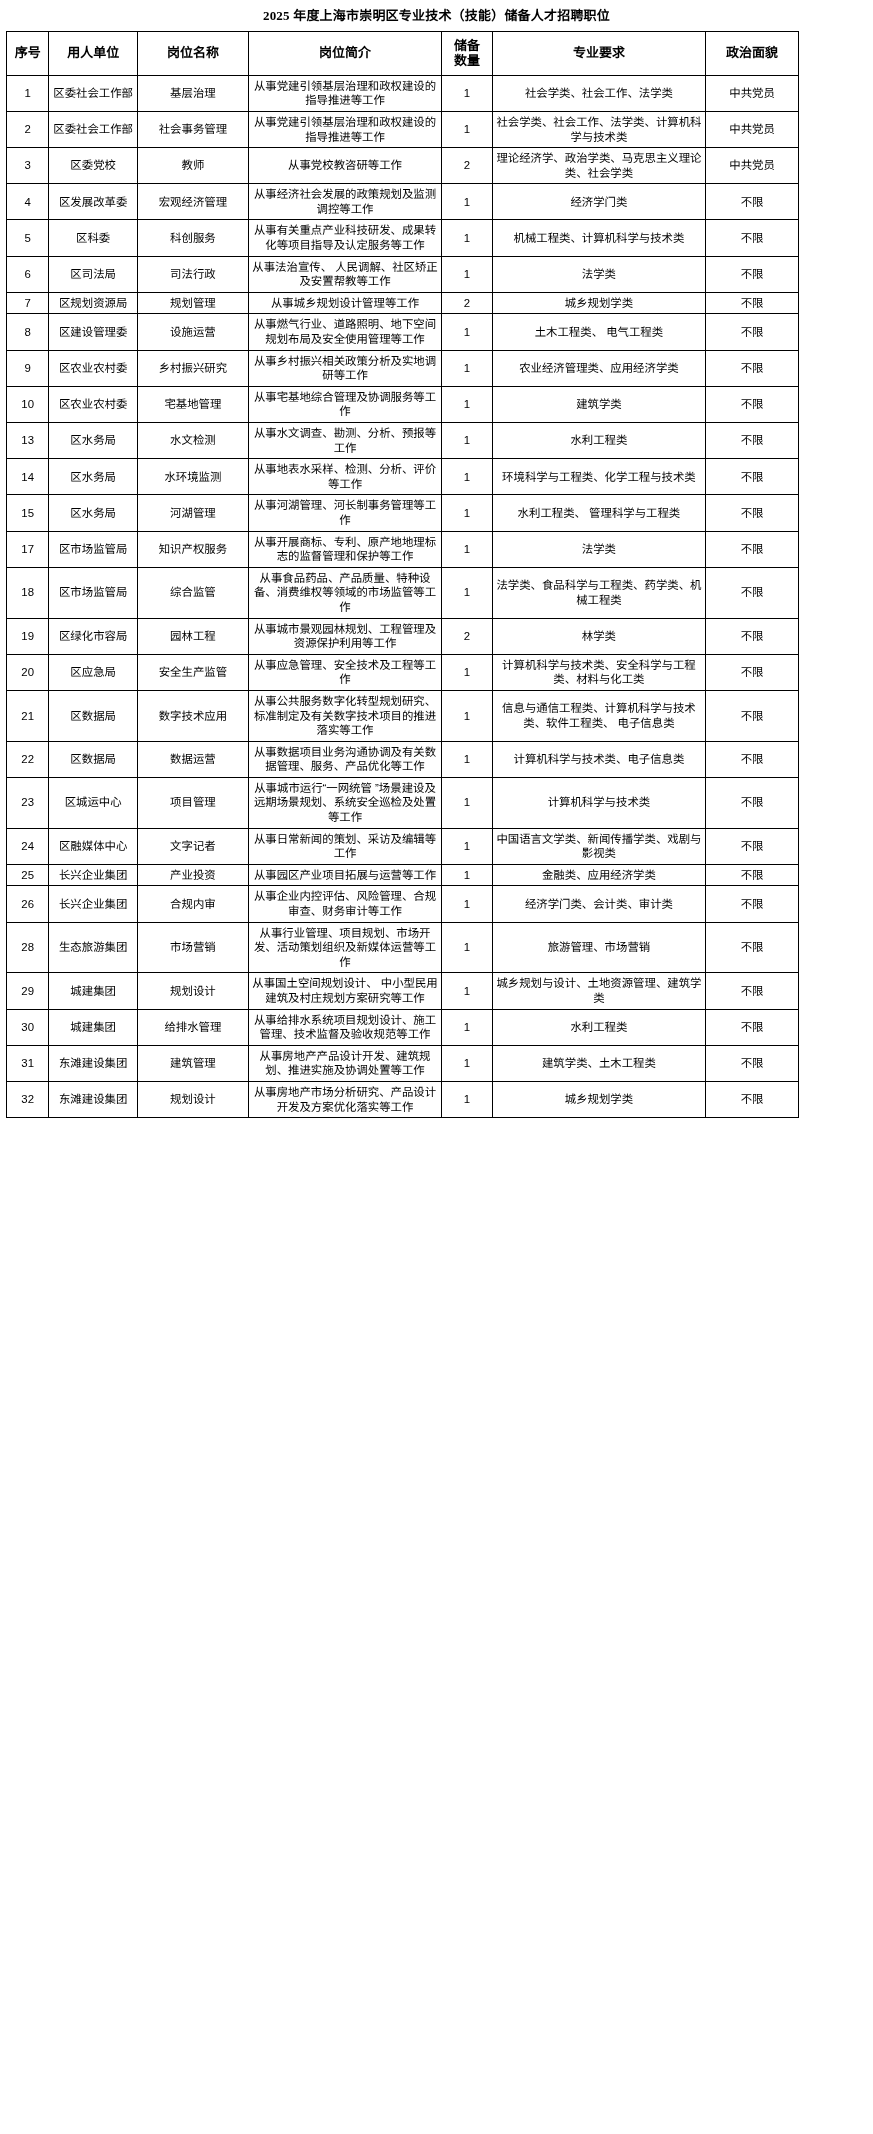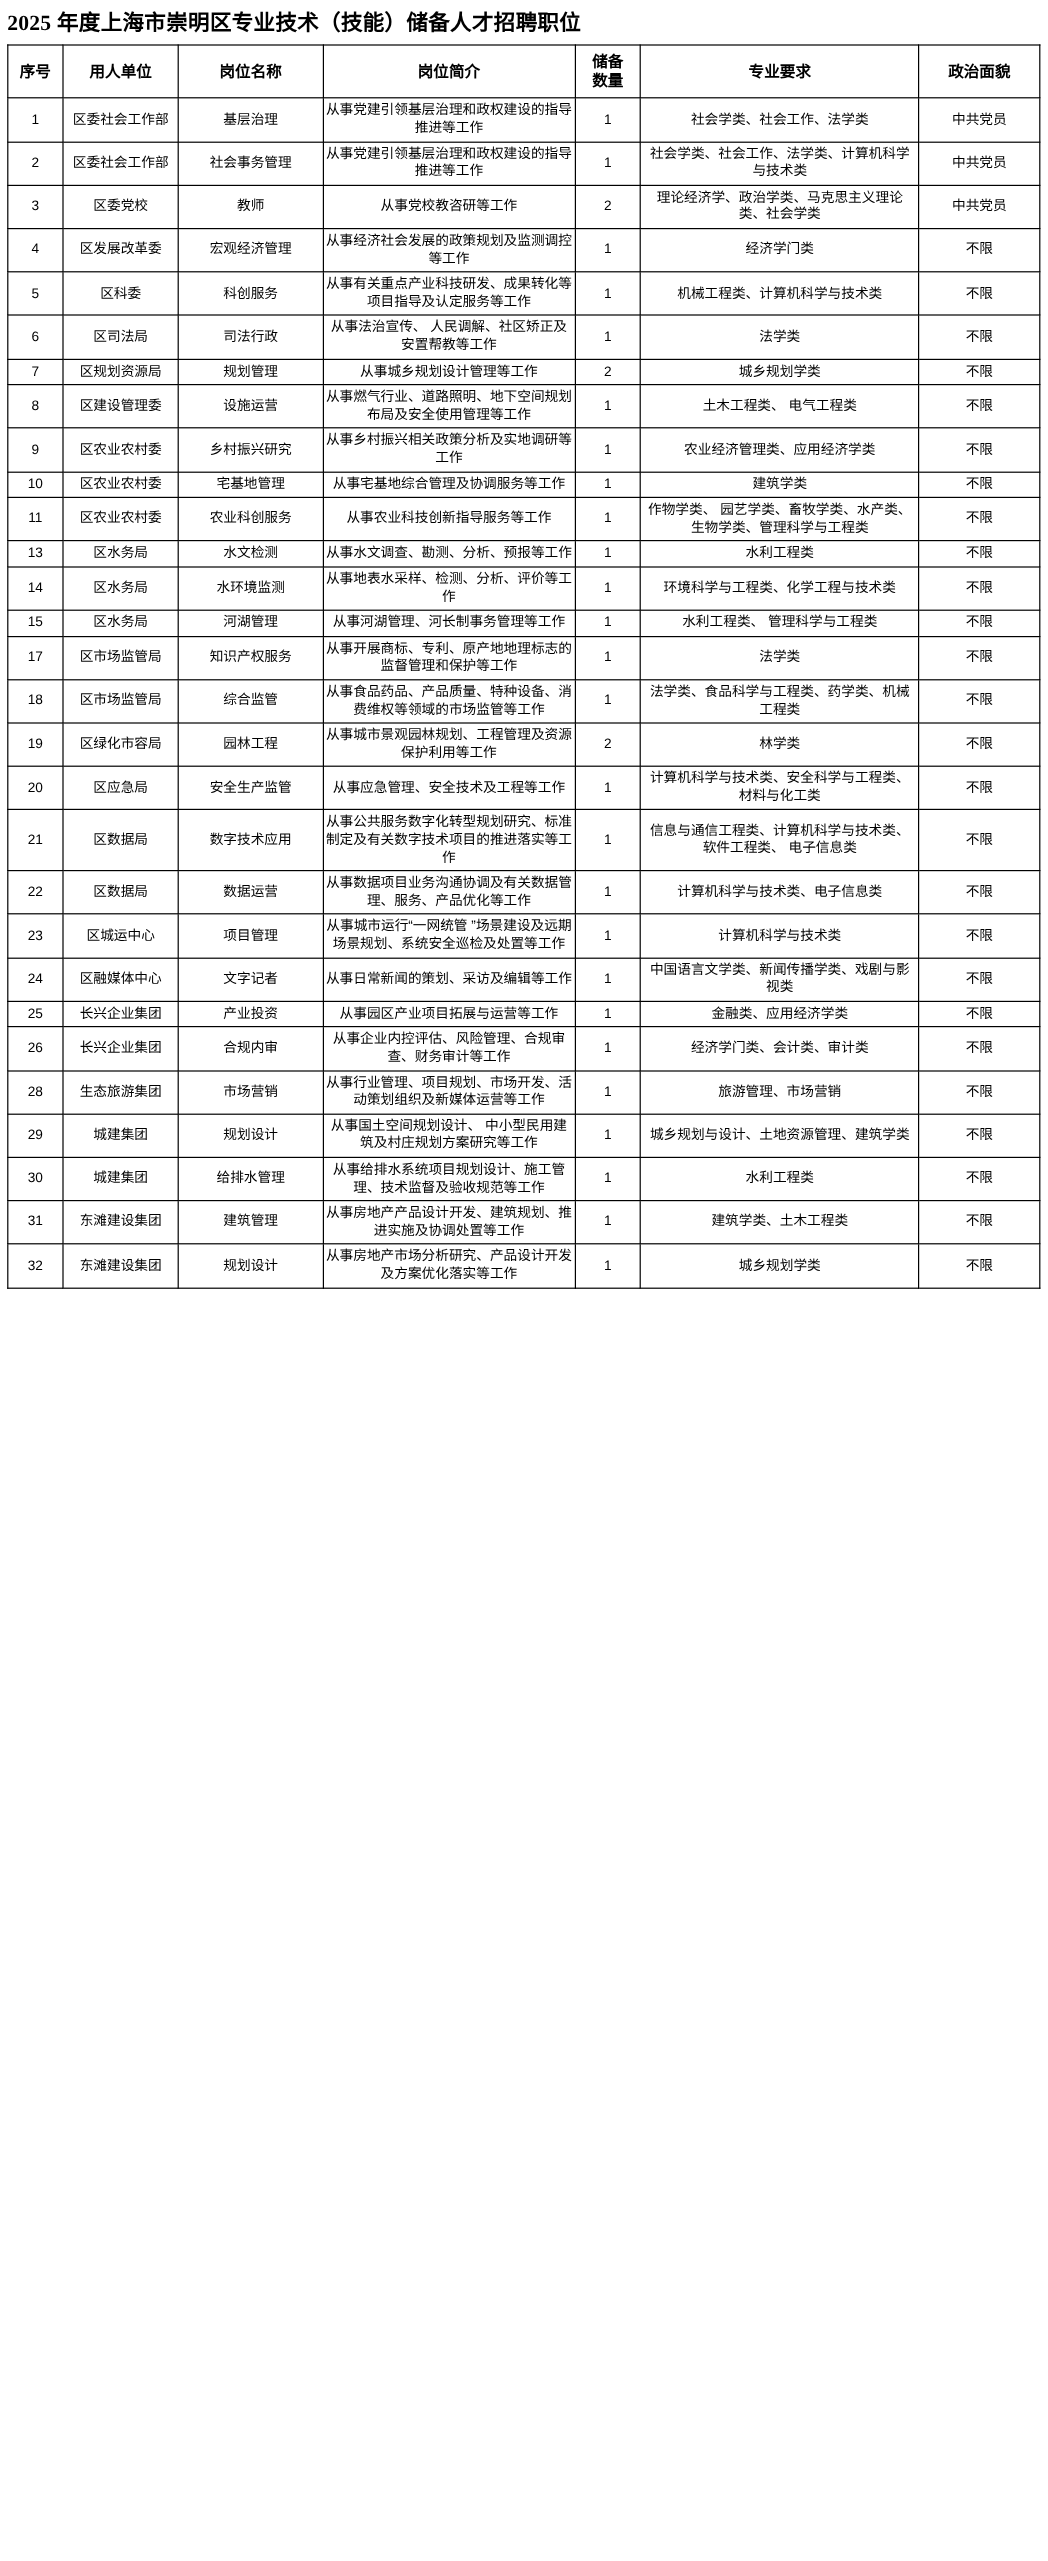--- a/index.html
+++ b/index.html
@@ -14,30 +14,31 @@
     font-family: "Liberation Sans", "DejaVu Sans", sans-serif;
     color: #000000;
     -webkit-font-smoothing: none;
   }
   .page {
     width: 873px;
     padding: 4px 6px 6px 6px;
     background: #ffffff;
   }
   .doc-title {
-    font-size: 18px;
+    font-size: 13px;
     font-weight: bold;
+    text-align: center;
     letter-spacing: 0.2px;
     line-height: 1.35;
     padding: 3px 0 6px 0;
     white-space: nowrap;
     font-family: "Liberation Serif", "DejaVu Serif", serif;
   }
   table.job-table {
-    width: 861px;
+    width: 793px;
     border-collapse: collapse;
     table-layout: fixed;
   }
   table.job-table th,
   table.job-table td {
     border: 1px solid #000000;
     vertical-align: middle;
     text-align: center;
     padding: 3px 2px;
     line-height: 1.28;
@@ -184,29 +185,20 @@
         <tr>
           <td class="seq-cell">10</td>
           <td>区农业农村委</td>
           <td>宅基地管理</td>
           <td class="desc-cell">从事宅基地综合管理及协调服务等工作</td>
           <td class="num-cell">1</td>
           <td class="major-cell">建筑学类</td>
           <td>不限</td>
         </tr>
         <tr>
-          <td class="seq-cell">11</td>
-          <td>区农业农村委</td>
-          <td>农业科创服务</td>
-          <td class="desc-cell">从事农业科技创新指导服务等工作</td>
-          <td class="num-cell">1</td>
-          <td class="major-cell">作物学类、 园艺学类、畜牧学类、水产类、 生物学类、管理科学与工程类</td>
-          <td>不限</td>
-        </tr>
-        <tr>
           <td class="seq-cell">13</td>
           <td>区水务局</td>
           <td>水文检测</td>
           <td class="desc-cell">从事水文调查、勘测、分析、预报等工作</td>
           <td class="num-cell">1</td>
           <td class="major-cell">水利工程类</td>
           <td>不限</td>
         </tr>
         <tr>
           <td class="seq-cell">14</td>

